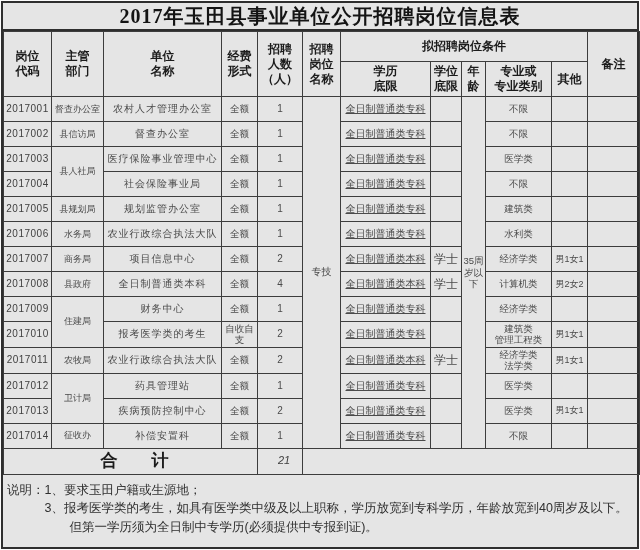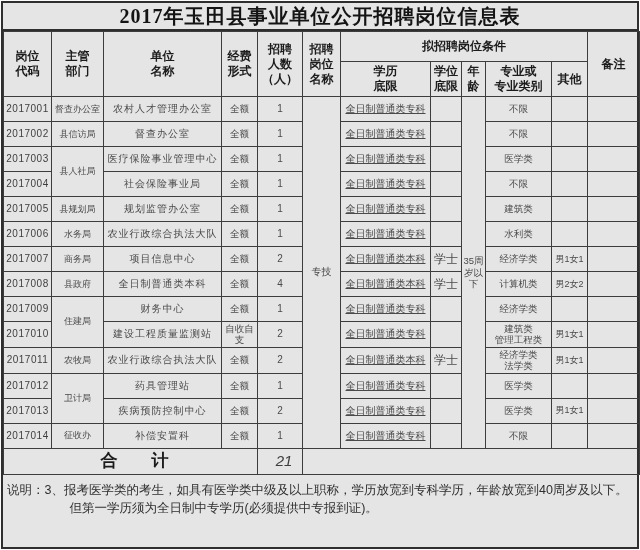--- a/index.html
+++ b/index.html
@@ -32,21 +32,21 @@
   .c-count  { font-size: 10px; }
   .c-post   { font-size: 10px; }
   .c-edu    { font-size: 10px; text-decoration: underline; }
   .c-degree { font-size: 12px; }
   .c-age    { font-size: 9.5px; padding: 0; }
   .c-major  { font-size: 9.5px; }
   .c-other  { font-size: 9px; }
   .c-remark { font-size: 10px; }
   tr.total-row td { height: 26px; padding-left: 9px; }
   .total-label { font-size: 17px; font-weight: bold; color: #1b1b1b; font-family: "Liberation Serif", serif; }
-  .total-count { font-size: 15px; color: #3e3e3e; font-style: italic; }
+  .total-count { font-size: 11px; color: #3e3e3e; font-style: italic; }
   .notes {
     flex: 1; display: flex; align-items: flex-start;
     padding: 6px 6px 4px 4px; font-size: 12.5px; color: #2f2f2f; line-height: 1.5;
     overflow: hidden;
   }
   .notes-label { flex: 0 0 auto; white-space: nowrap; }
   .notes-lines { flex: 1; }
   .notes-line { padding-left: 2em; text-indent: -2em; }
 </style>
 </head>
@@ -205,21 +205,21 @@
           <td class="c-funding">全额</td>
           <td class="c-count">1</td>
           <td class="c-edu">全日制普通类专科</td>
           <td class="c-degree"></td>
           <td class="c-major">经济学类</td>
           <td class="c-other"></td>
           <td class="c-remark"></td>
         </tr>
         <tr>
           <td class="c-code">2017010</td>
-          <td class="c-unit">建设工程质量监测站</td>
+          <td class="c-unit">报考医学类的考生</td>
           <td class="c-funding">自收自支</td>
           <td class="c-count">2</td>
           <td class="c-edu">全日制普通类专科</td>
           <td class="c-degree"></td>
           <td class="c-major">建筑类
 管理工程类</td>
           <td class="c-other">男1女1</td>
           <td class="c-remark"></td>
         </tr>
         <tr>
@@ -276,16 +276,17 @@
         <td colspan="4" class="total-label">合　　计</td>
         <td class="total-count">21</td>
         <td colspan="7"></td>
       </tr>
     </tbody>
   </table>
 
   <div class="notes">
     <span class="notes-label">说明：</span>
     <div class="notes-lines">
+        <div class="notes-line">1、要求玉田户籍或生源地；</div>
         <div class="notes-line">3、报考医学类的考生，如具有医学类中级及以上职称，学历放宽到专科学历，年龄放宽到40周岁及以下。但第一学历须为全日制中专学历(必须提供中专报到证)。</div>
       </div>
   </div>
 </div>
 
 </body></html>

